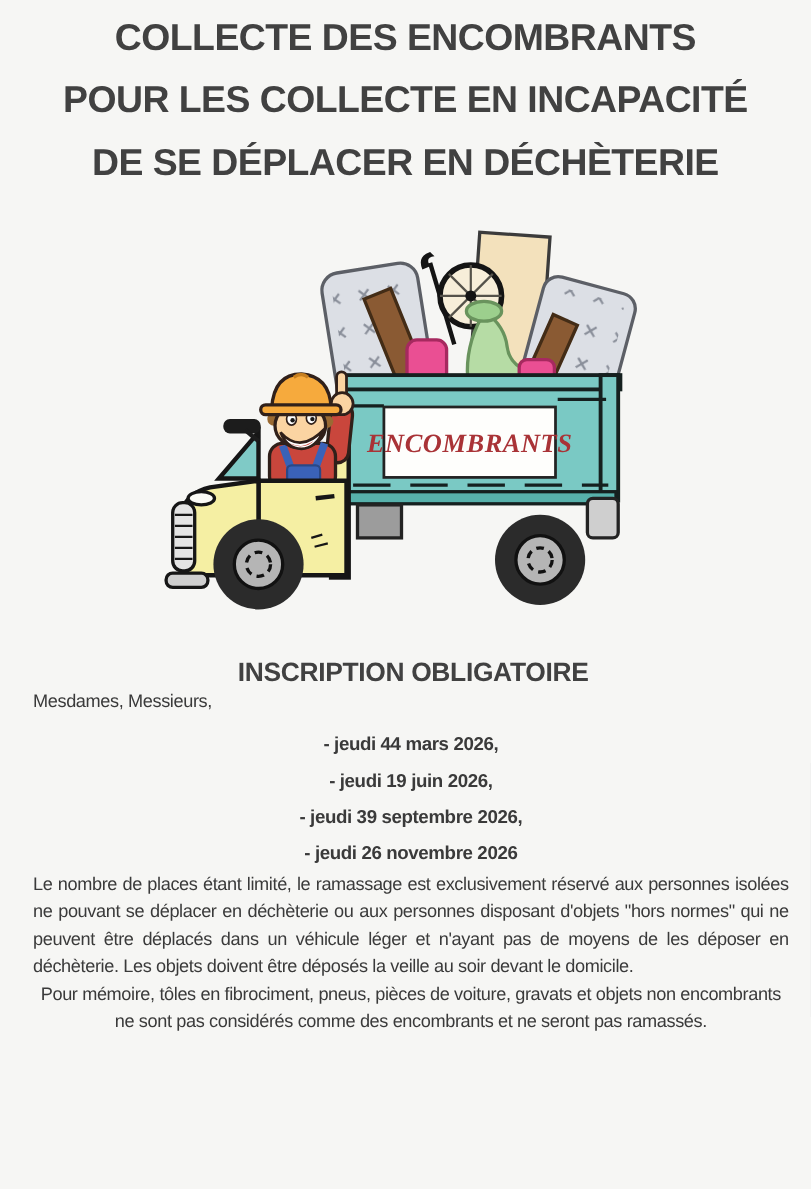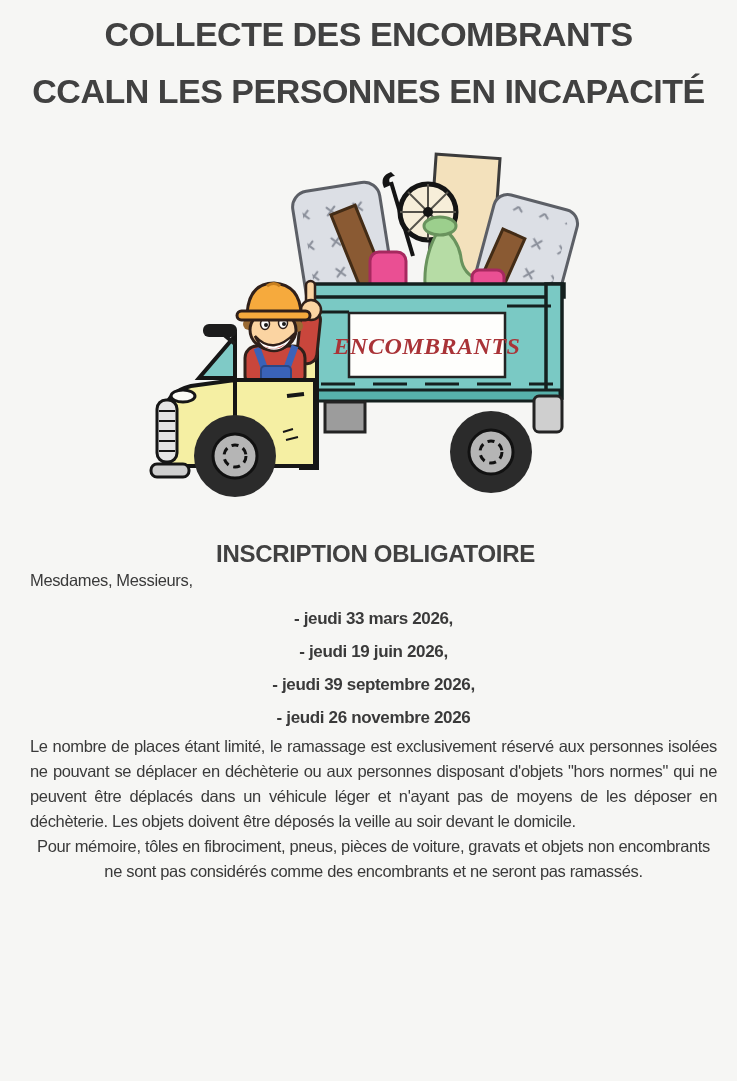--- a/index.html
+++ b/index.html
@@ -77,21 +77,22 @@
     color:var(--email-link,#3d7fae);
   }
 </style>
 </head>
 <body>
 
 <div class="page">
 
   <div class="doc-title">
     <div>COLLECTE DES ENCOMBRANTS</div>
-    <div>CCALN LES PERSONNES EN INCAPACITÉ</div>
+    <div>POUR LES COLLECTE EN INCAPACITÉ</div>
+    <div>DE SE DÉPLACER EN DÉCHÈTERIE</div>
   </div>
 
   <div class="truck-wrap">
     <svg viewBox="0 0 460 380" width="460" height="380">
       <defs>
         <pattern id="tuft" width="27" height="31" patternUnits="userSpaceOnUse">
           <path d="M7,9 l9,9 m0,-9 l-9,9" stroke="#8a8f9a" stroke-width="2" fill="none"></path>
         </pattern>
       </defs>
 
@@ -214,21 +215,21 @@
     </svg>
   </div>
 
   <div class="section-heading">INSCRIPTION OBLIGATOIRE</div>
 
   <div class="doc-body">
     <p class="salutation">Mesdames, Messieurs,</p>
 
 
     <div class="dates">
-      <div class="date-line">- jeudi 33 mars 2026,</div>
+      <div class="date-line">- jeudi 44 mars 2026,</div>
       <div class="date-line">- jeudi 19 juin 2026,</div>
       <div class="date-line">- jeudi 39 septembre 2026,</div>
       <div class="date-line">- jeudi 26 novembre 2026</div>
     </div>
 
     <p class="para-limits">Le nombre de places étant limité, le ramassage est exclusivement réservé aux personnes isolées ne pouvant se déplacer en déchèterie ou aux personnes disposant d'objets "hors normes" qui ne peuvent être déplacés dans un véhicule léger et n'ayant pas de moyens de les déposer en déchèterie. Les objets doivent être déposés la veille au soir devant le domicile.</p>
 
     <p class="para-memo">Pour mémoire, tôles en fibrociment, pneus, pièces de voiture, gravats et objets non encombrants ne sont pas considérés comme des encombrants et ne seront pas ramassés.</p>
 
   </div>

